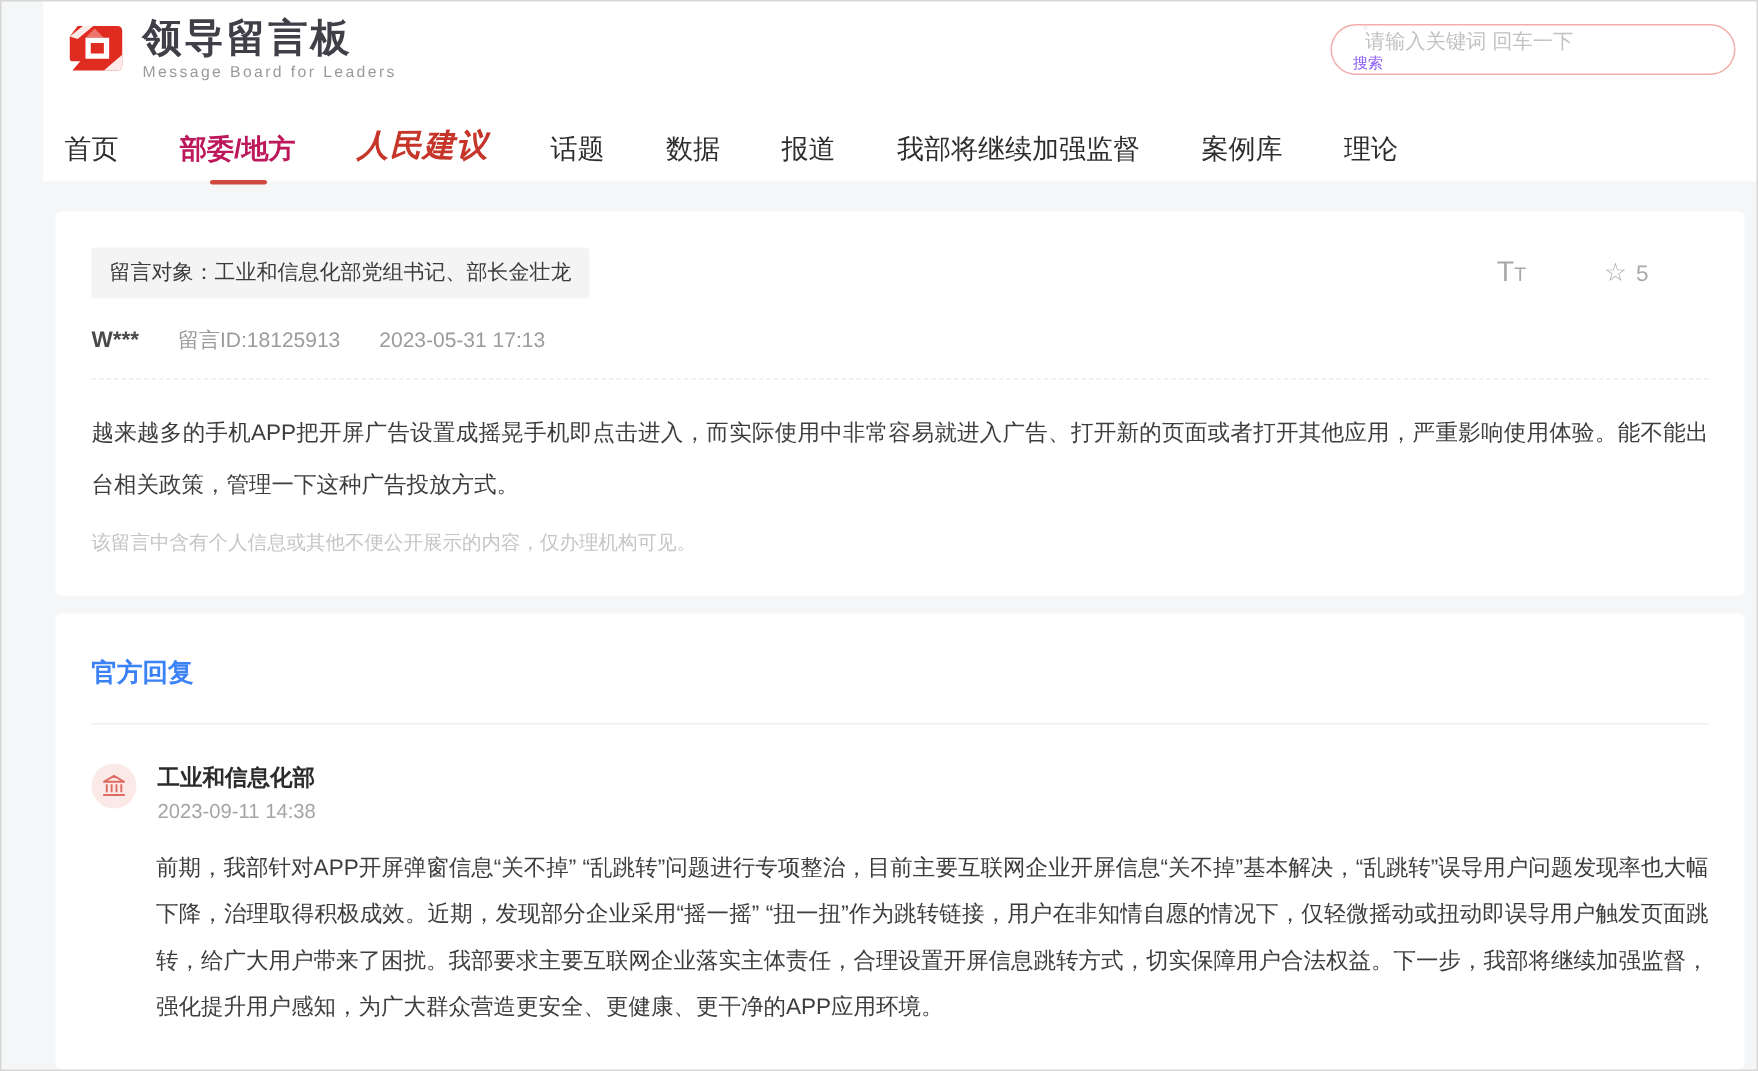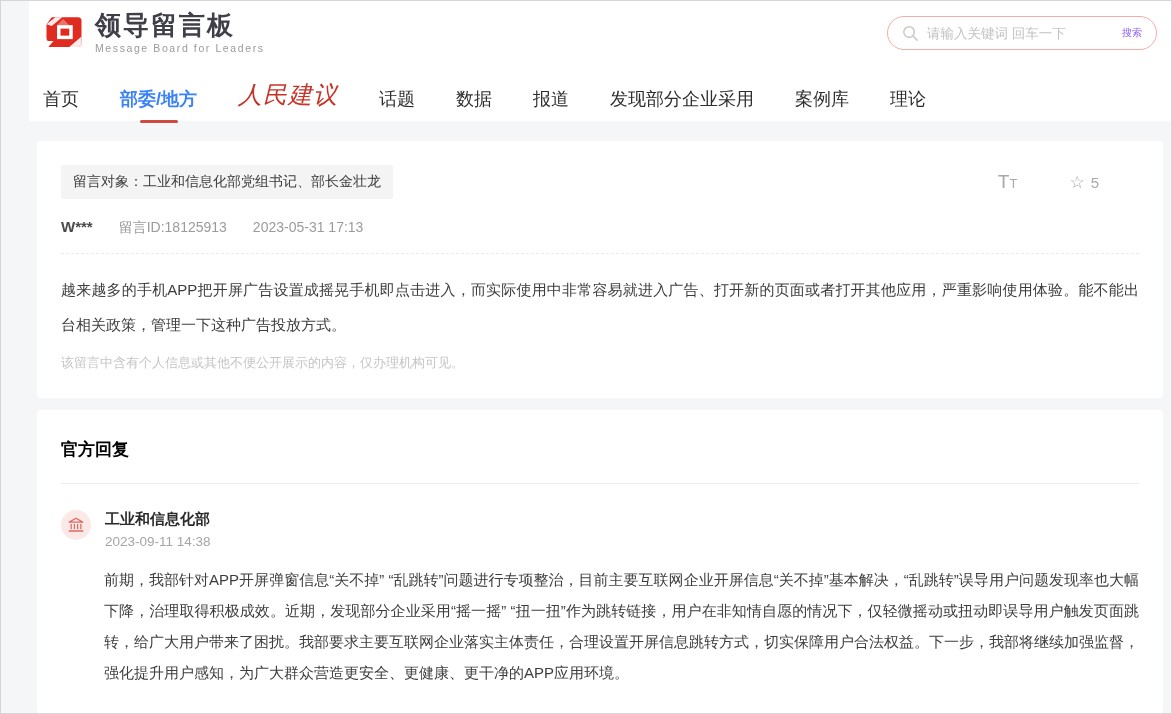--- a/index.html
+++ b/index.html
@@ -19,43 +19,43 @@
     display: flex; align-items: center; justify-content: space-between;
     padding: 0 14px;
   }
   .logo { display: flex; align-items: center; gap: 10px; }
   .logo-icon { width: 42px; height: 42px; flex: 0 0 auto; }
   .logo-text-cn { font-size: 26px; font-weight: bold; color: #3f3f48; letter-spacing: 2px; line-height: 1.05; }
   .logo-text-en { font-size: 10.5px; color: #9a9a9a; letter-spacing: 1.6px; margin-top: 2px; }
   .search-box {
     width: 270px; height: 34px;
     border: 1px solid #f2aeab; border-radius: 17px;
-    display: flex; align-items: center;
-    padding: 0 14px; background: #fff;
+    display: flex; align-items: flex-start;
+    padding: 0 14px; background: #fff; flex-direction: column;
   }
   .search-box input {
     border: none; outline: none; flex: 1; font-size: 13.5px;
     color: #444; margin-left: 8px; background: transparent;
     font-family: "Liberation Sans", "DejaVu Sans", sans-serif;
   }
   .search-box input::placeholder { color: #c2c2c2; }
   .search-btn { font-size: 10px; color: #8b5cf6; cursor: pointer; white-space: nowrap; background: none; border: none; font-family: Liberation Sans, sans-serif; }
   
   .nav {
     height: 56px; background: #ffffff;
     display: flex; align-items: flex-end; gap: 41px;
     padding: 0 14px; font-size: 18px; color: #2e2e2e;
   }
   .nav-item { position: relative; cursor: pointer; padding: 6px 0 10px; white-space: nowrap; }
-  .nav-item.active { color: #3b82f6; font-weight: bold; }
+  .nav-item.active { color: #be185d; font-weight: bold; }
   .nav-item.active .underline {
     position: absolute; left: 50%; transform: translateX(-50%);
     bottom: -2px; width: 38px; height: 3px; background: #d14a40; border-radius: 2px;
   }
-  .nav-item.brand { color: #c63529; font-weight: normal; font-style: italic; font-size: 24px; letter-spacing: 1px; }
+  .nav-item.brand { color: #c63529; font-weight: bold; font-style: italic; font-size: 21px; letter-spacing: 1px; }
   
   .content { padding: 20px 8px 0; }
   .card { background: #ffffff; border-radius: 4px; padding: 24px 24px 26px; }
   .card + .card { margin-top: 12px; }
   .card-top-row { display: flex; align-items: center; justify-content: space-between; }
   .target-tag {
     display: inline-block; background: #f4f4f4; color: #3c3c3c;
     font-size: 14px; padding: 8px 12px; border-radius: 2px;
   }
   .top-tools { display: flex; align-items: center; gap: 52px; color: #a9a9a9; padding-right: 40px; }
@@ -75,21 +75,21 @@
     display: flex; align-items: baseline; gap: 26px;
     margin-top: 19px; padding-bottom: 16px;
     border-bottom: 1px dashed #ebebeb;
   }
   .author { font-size: 15px; font-weight: bold; color: #4a4a4a; }
   .meta-gray { font-size: 14px; color: #9b9b9b; }
   .msg-body { margin-top: 18px; font-size: 15px; color: #3d3d3d; line-height: 35px; text-align: justify; }
   .privacy-note { margin-top: 12px; font-size: 13px; color: #c5c5c8; }
   
   .reply-card { min-height: 270px; }
-  .section-title { font-size: 17px; font-weight: bold; color: #000000; padding: 4px 0 22px; border-bottom: 1px solid #efefef; }
+  .section-title { font-size: 17px; font-weight: bold; color: #3b82f6; padding: 4px 0 22px; border-bottom: 1px solid #efefef; }
   .reply-head { margin-top: 26px; display: flex; align-items: flex-start; gap: 14px; }
   .reply-avatar {
     width: 30px; height: 30px; border-radius: 50%;
     background: #fbe9e7; display: flex; align-items: center; justify-content: center;
     flex: 0 0 auto;
   }
   .agency-name { font-size: 15px; font-weight: bold; color: #2b2b2b; }
   .reply-time { font-size: 13.5px; color: #a5a5a5; margin-top: 5px; }
   .reply-body { margin: 15px 0 0 43px; font-size: 15px; color: #3d3d3d; line-height: 31px; text-align: justify; }
 </style>
@@ -126,21 +126,21 @@
   <div class="nav">
     <div class="nav-item">首页</div>
     <div class="nav-item active">
       <span>部委/地方</span>
       <span class="underline"></span>
     </div>
     <div class="nav-item brand">人民建议</div>
     <div class="nav-item">话题</div>
     <div class="nav-item">数据</div>
     <div class="nav-item">报道</div>
-    <div class="nav-item">发现部分企业采用</div>
+    <div class="nav-item">我部将继续加强监督</div>
     <div class="nav-item">案例库</div>
     <div class="nav-item">理论</div>
   </div>
 
   <div class="content">
 
     <div class="card">
       <div class="card-top-row">
         <span class="target-tag">留言对象：工业和信息化部党组书记、部长金壮龙</span>
         <div class="top-tools">

